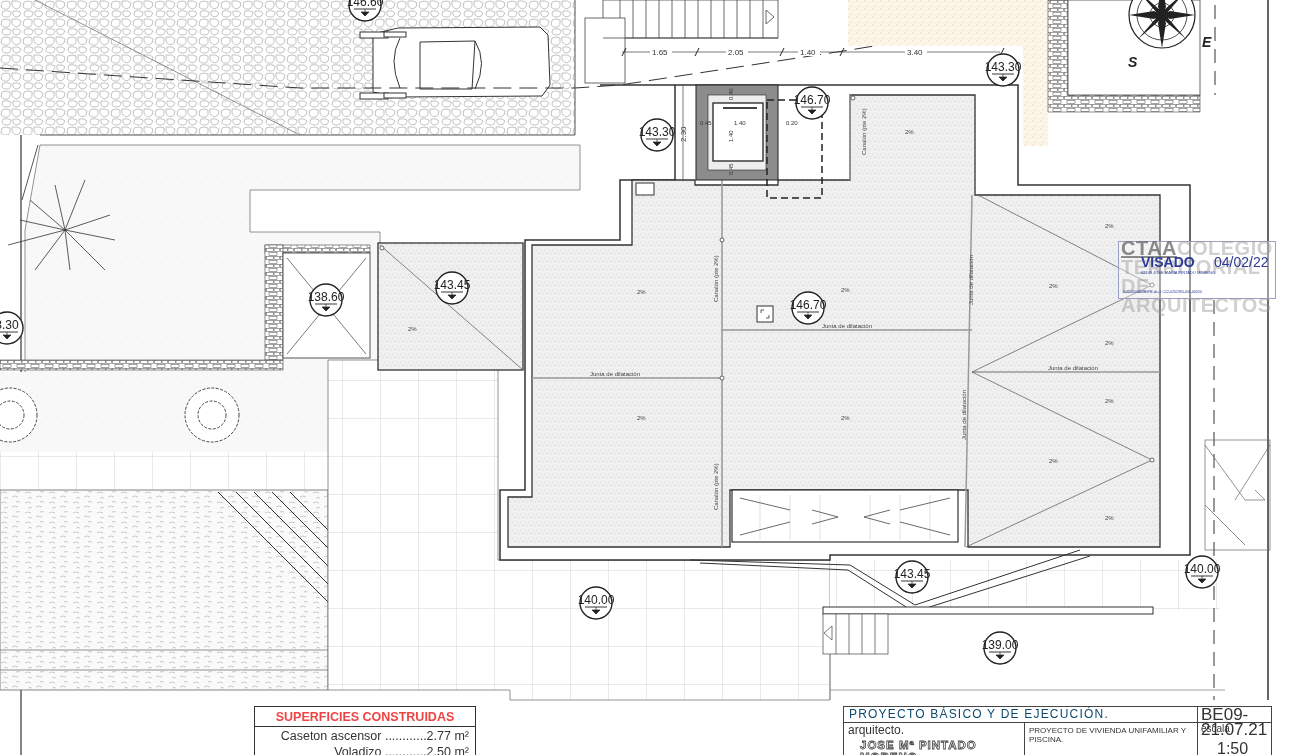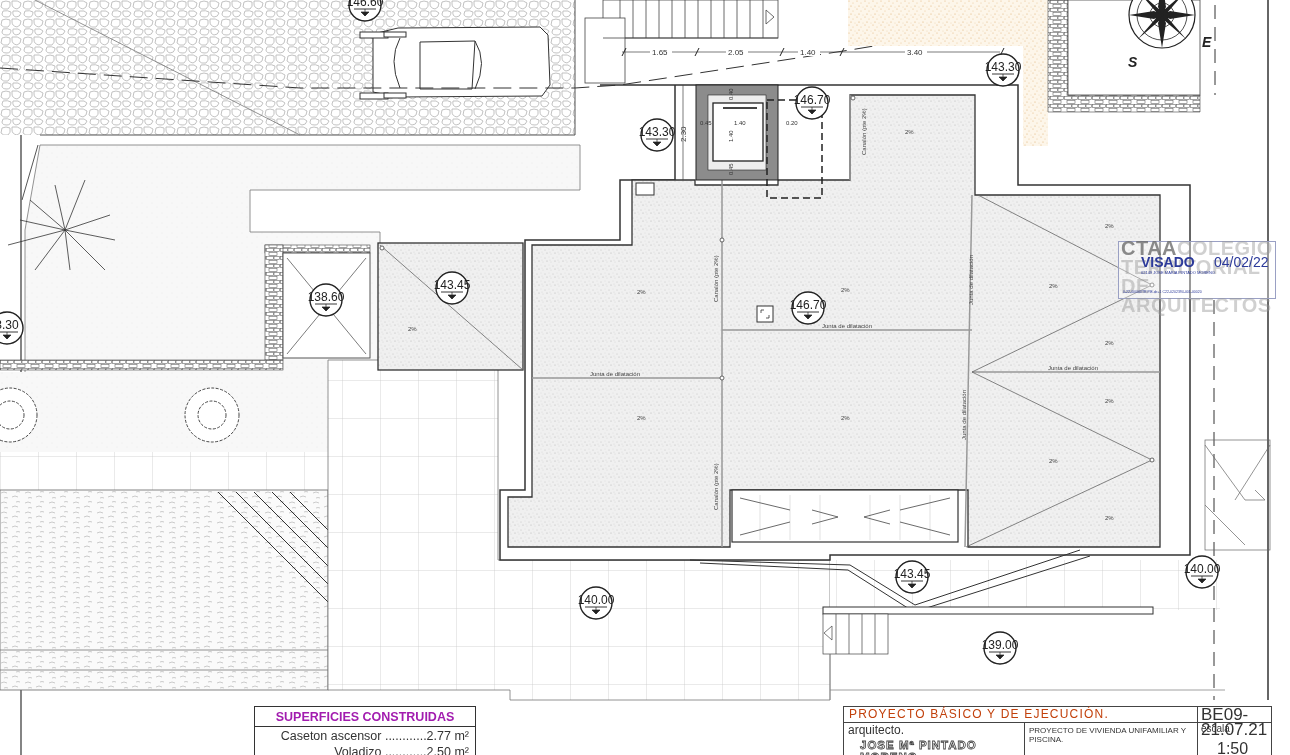--- a/index.html
+++ b/index.html
@@ -2,36 +2,36 @@
 <html><head>
 <meta charset="utf-8">
 <style>
   html,body{margin:0;padding:0;background:#fff;}
   body{width:1290px;height:755px;overflow:hidden;position:relative;font-family:"Liberation Sans",sans-serif;}
   svg{position:absolute;left:0;top:0;}
   .lvl text{font-family:"Liberation Sans",sans-serif;font-size:12px;fill:#222;}
   .small{font-family:"Liberation Sans",sans-serif;font-size:6px;fill:#444;}
   .dim{font-family:"Liberation Sans",sans-serif;font-size:8px;fill:#333;}
   .surf{position:absolute;left:254px;top:706px;width:220px;border:1.5px solid #333;background:#fff;}
-  .surf .h{font-weight:bold;font-size:12.5px;text-align:center;padding:3px 0 2px;border-bottom:1px solid #333;color:#a21caf;}
+  .surf .h{font-weight:bold;font-size:12.5px;text-align:center;padding:3px 0 2px;border-bottom:1px solid #333;color:#ef4444;}
   .surf .row{display:flex;justify-content:flex-end;font-size:12.5px;padding:2px 6px 0 6px;color:#333;}
   .tb{position:absolute;left:843px;top:706px;width:427px;height:49px;border:1.5px solid #444;background:#fff;}
   .tb .r1{display:flex;height:15px;border-bottom:1px solid #444;}
-  .tb .r1 .t{flex:1;font-size:12px;letter-spacing:1.2px;padding-left:5px;line-height:15px;color:#c2410c;border-right:1px solid #444;}
+  .tb .r1 .t{flex:1;font-size:12px;letter-spacing:1.2px;padding-left:5px;line-height:15px;color:#0c4a6e;border-right:1px solid #444;}
   .tb .r1 .c{width:70px;font-size:17px;line-height:15px;padding-left:3px;color:#333;}
   .tb .r2{display:flex;height:34px;}
   .tb .arq{width:176px;border-right:1px solid #444;padding-left:4px;}
   .tb .arq .l{font-size:12px;color:#333;}
   .tb .arq .n{font-size:11.5px;font-weight:bold;letter-spacing:1px;color:#fff;-webkit-text-stroke:0.8px #444;padding-left:12px;margin-top:2px;}
   .tb .proj{flex:1;border-right:1px solid #444;font-size:8px;padding:3px 4px;color:#333;}
   .tb .esc{width:70px;padding-left:3px;font-size:10px;color:#333;}
   .tb .esc .v{font-size:16px;padding-left:16px;margin-top:6px;}
   .stamp{position:absolute;left:1118px;top:241px;width:156px;height:56px;border:1px solid #9aa0c4;background:rgba(255,255,255,0.35);}
   .stamp .bg{position:absolute;left:2px;top:-3px;font-size:20px;font-weight:bold;color:rgba(150,150,150,0.45);line-height:19px;letter-spacing:0.5px;}
-  .stamp .ctaa{color:rgba(110,110,110,0.8);}
+  .stamp .ctaa{color:rgba(110,110,110,0.8);text-decoration:underline;}
   .stamp .vis{position:absolute;left:22px;top:12px;font-size:14px;color:#2c3a9a;font-weight:bold;}
   .stamp .date{position:absolute;left:95px;top:12px;font-size:14px;color:#2c3a9a;}
   .stamp .sub{position:absolute;left:22px;top:28px;font-size:4px;color:#2c3a9a;}
   .stamp .sub2{position:absolute;left:4px;top:48px;font-size:3.5px;color:#2c3a9a;}
 </style>
 </head>
 <body>
 
 <svg width="1290" height="755" viewBox="0 0 1290 755">
   <defs>

